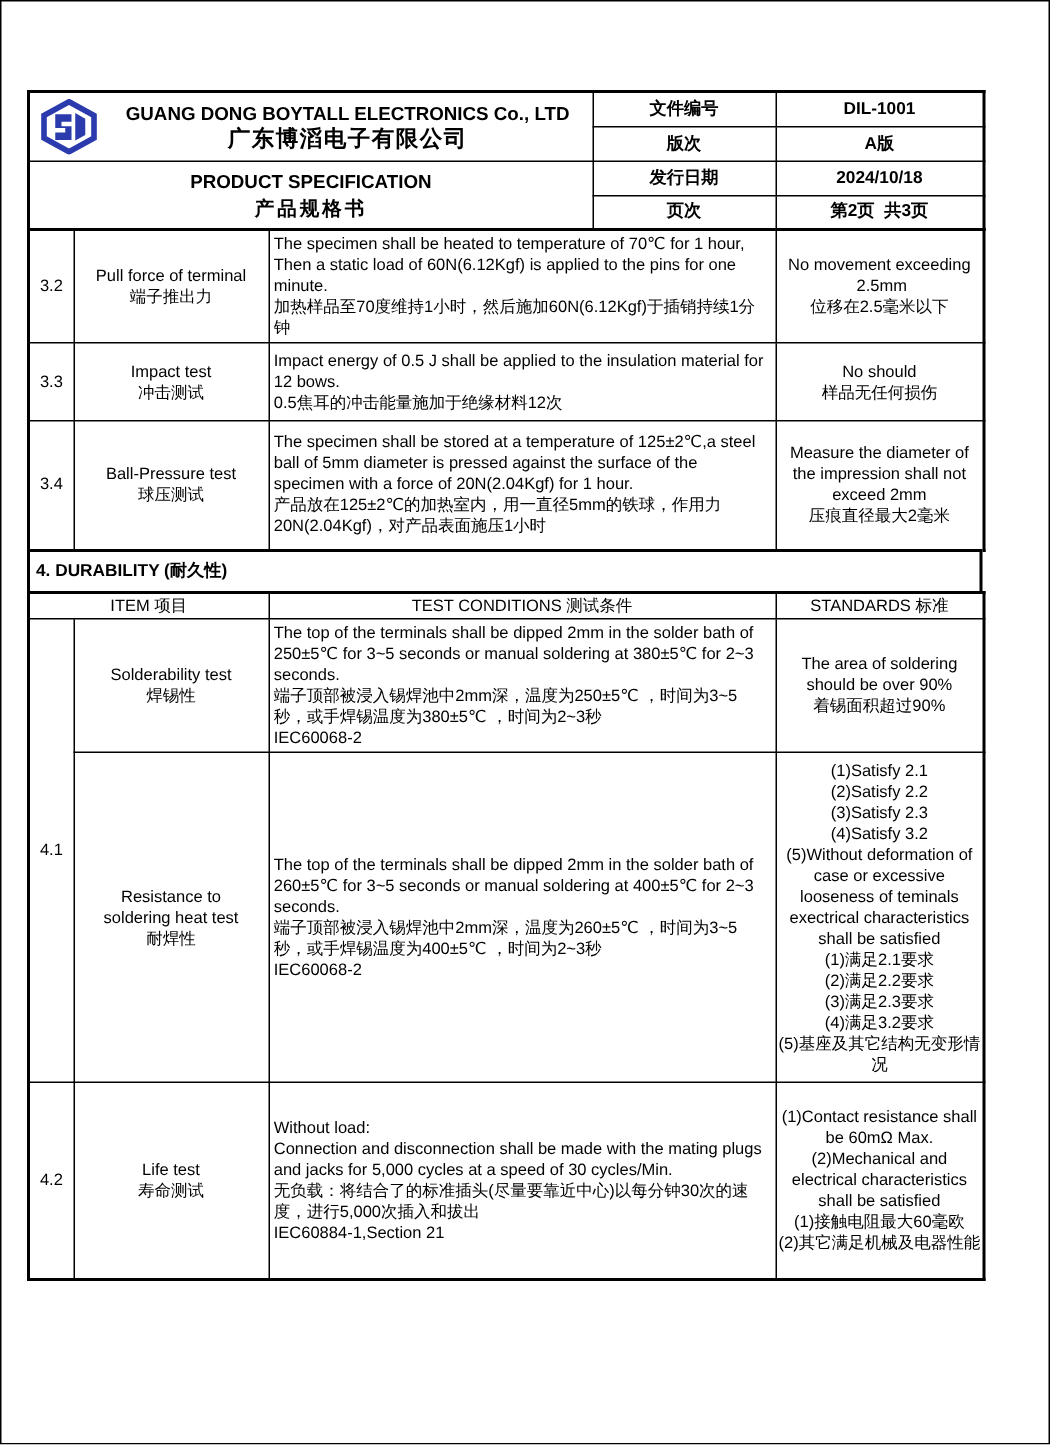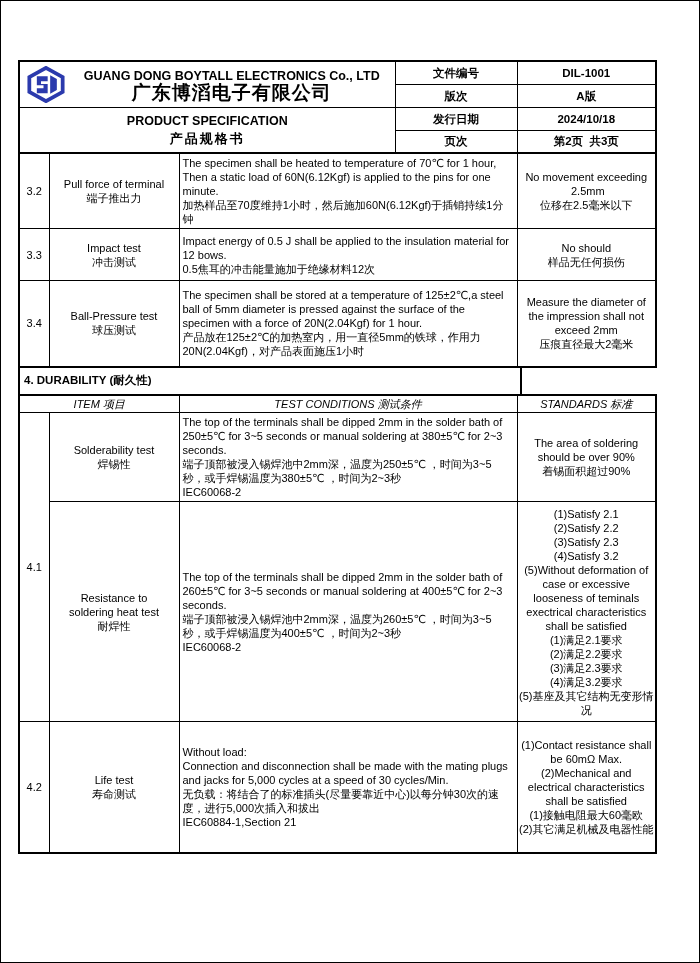--- a/index.html
+++ b/index.html
@@ -16,39 +16,39 @@
        padding:2px 4px; box-sizing:border-box; overflow:hidden; }
   .stack { margin-top:-2px; }
 
   
   .hdr tr { height:23px; }
   .company-cell { padding:3px 6px; }
   .company-inner { display:flex; align-items:center; gap:9px; }
   .logo-box { flex:0 0 auto; width:40px; height:37px; color:var(--logo-blue,#2b3aad); }
   .company-text { flex:1; text-align:center; }
   .company-en { font-weight:bold; font-size:12.5px; line-height:16px; }
-  .company-cn { font-weight:bold; font-size:19px; line-height:17px; letter-spacing:1px; }
+  .company-cn { font-weight:bold; font-size:15px; line-height:17px; letter-spacing:1px; }
   .spec-cell { text-align:center; font-weight:bold;margin-top:25px; }
   .spec-en { font-size:12.5px; line-height:17px; }
   .spec-cn { font-size:13px; line-height:17px; letter-spacing:2px; }
   .meta-label { text-align:center; font-weight:bold; font-size:11.5px; }
   .meta-value { text-align:center; font-weight:bold; font-size:11.5px; white-space:pre-wrap; }
 
   
   .c-no   { text-align:center; padding:0;margin-top:10px; }
   .c-item { text-align:center; white-space:pre-wrap; }
   .c-cond { text-align:left;  white-space:pre-wrap; padding:2px 3px; }
   .c-std  { text-align:center;  white-space:pre-wrap; padding:2px 1px; }
 
   .sec-title {
-    width:504px; box-sizing:border-box; height:30px; border:2px solid #000;
+    width:637px; box-sizing:border-box; height:30px; border:2px solid #000;
     display:flex; align-items:center; padding-left:4px;
     font-size:11.5px; font-weight:bold; background:#fff;
   }
-  .col-head td { height:18px; text-align:center; padding:0 2px; font-size:11px;font-style:italic; }
+  .col-head td { height:18px; text-align:center; padding:0 2px; font-size:11px; }
 
   .h70  { height:70px; }
   .h52  { height:52px; }
   .h86  { height:86px; }
   .h87  { height:87px; }
   .h220 { height:220px; }
   .h131 { height:131px; }
 </style>
 </head>
 <body>

